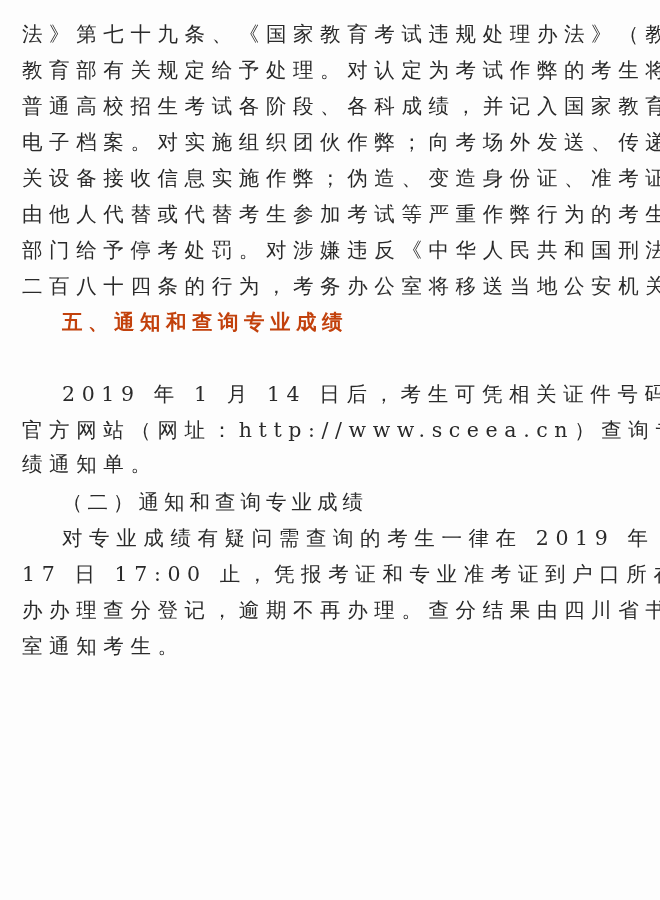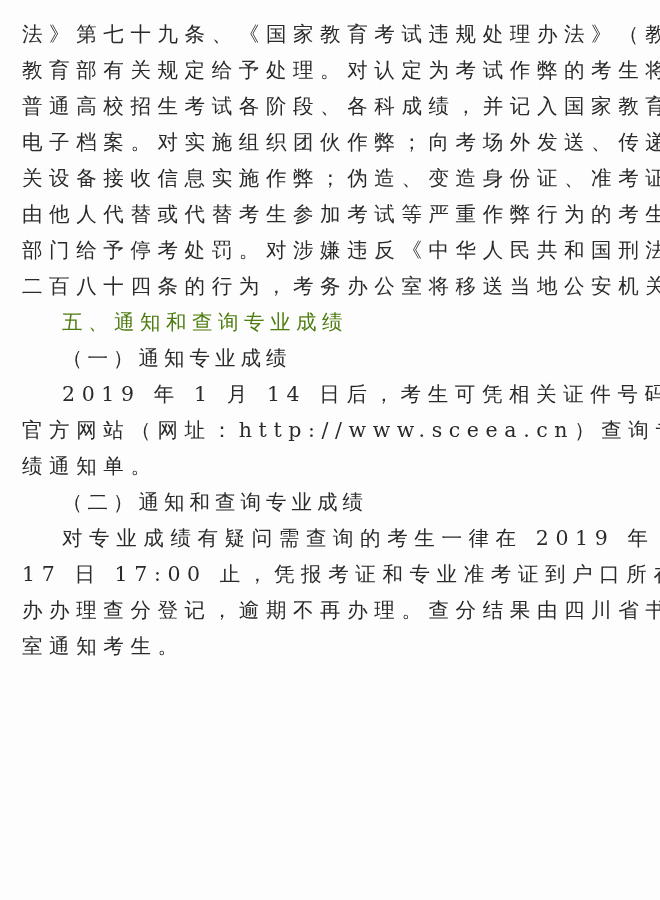--- a/index.html
+++ b/index.html
@@ -27,45 +27,44 @@
       white-space: nowrap;
       font-family: "DejaVu Serif", "Liberation Serif", serif;
       font-size: 20.5px;
       line-height: 24px;
       color: #2a2a2a;
       letter-spacing: 6.6px;
     }
     .line.indent { left: 62px; }
     .line.heading {
       font-family: "DejaVu Sans", "Liberation Sans", sans-serif;
-      font-weight: normal;
-      color: #4d7c0f;
+      font-weight: bold;
+      color: #c2410c;
       letter-spacing: 5.5px;
       text-align: right;
     }
     .line.sub { letter-spacing: 5px; }
   </style>
 </head>
 <body>
 
 <div class="page">
   <div class="line" style="top:22px;">法》第七十九条、《国家教育考试违规处理办法》（教育部第 33 号令）和</div>
   <div class="line" style="top:58px;">教育部有关规定给予处理。对认定为考试作弊的考生将取消当次报名参加</div>
   <div class="line" style="top:94px;">普通高校招生考试各阶段、各科成绩，并记入国家教育考试考生诚信考试</div>
   <div class="line" style="top:130px;">电子档案。对实施组织团伙作弊；向考场外发送、传递试题信息；使用相</div>
   <div class="line" style="top:166px;">关设备接收信息实施作弊；伪造、变造身份证、准考证及其他证明材料，</div>
   <div class="line" style="top:202px;">由他人代替或代替考生参加考试等严重作弊行为的考生，将报请教育行政</div>
   <div class="line" style="top:238px;">部门给予停考处罚。对涉嫌违反《中华人民共和国刑法修正案（九）》第</div>
   <div class="line" style="top:274px;">二百八十四条的行为，考务办公室将移送当地公安机关处理。</div>
 
   <div class="line indent heading" style="top:310px;">五、通知和查询专业成绩</div>
-  <div class="line indent sub" style="top:346px;">（一）通知专业成绩</div>
   <div class="line indent" style="top:382px;">2019 年 1 月 14 日后，考生可凭相关证件号码登录四川省教育考试院</div>
   <div class="line" style="top:418px;">官方网站（网址：http://www.sceea.cn）查询专业考试成绩，并打印成</div>
-  <div class="line" style="top:454px;">绩通知单。</div>
+  <div class="line" style="top:454px;font-family:Liberation Mono, monospace;">绩通知单。</div>
 
   <div class="line indent sub" style="top:490px;">（二）通知和查询专业成绩</div>
   <div class="line indent" style="top:526px;">对专业成绩有疑问需查询的考生一律在 2019 年 1 月 16 日 9:00 起至</div>
   <div class="line" style="top:562px;">17 日 17:00 止，凭报考证和专业准考证到户口所在地的县（市、区）招考</div>
   <div class="line" style="top:598px;">办办理查分登记，逾期不再办理。查分结果由四川省书法学专业考务办公</div>
   <div class="line" style="top:634px;">室通知考生。</div>
 
 </div>
 
 </body></html>

